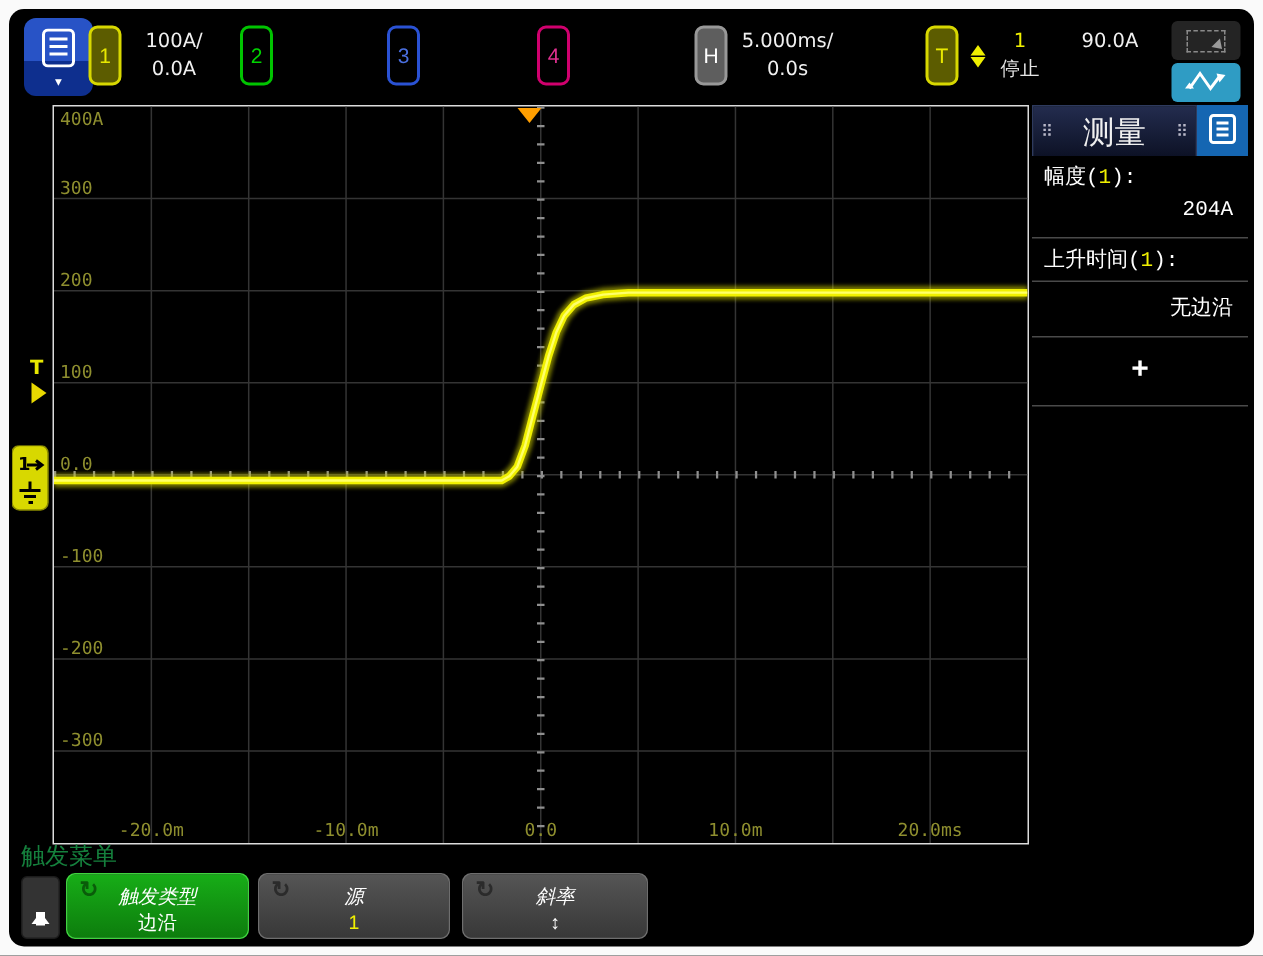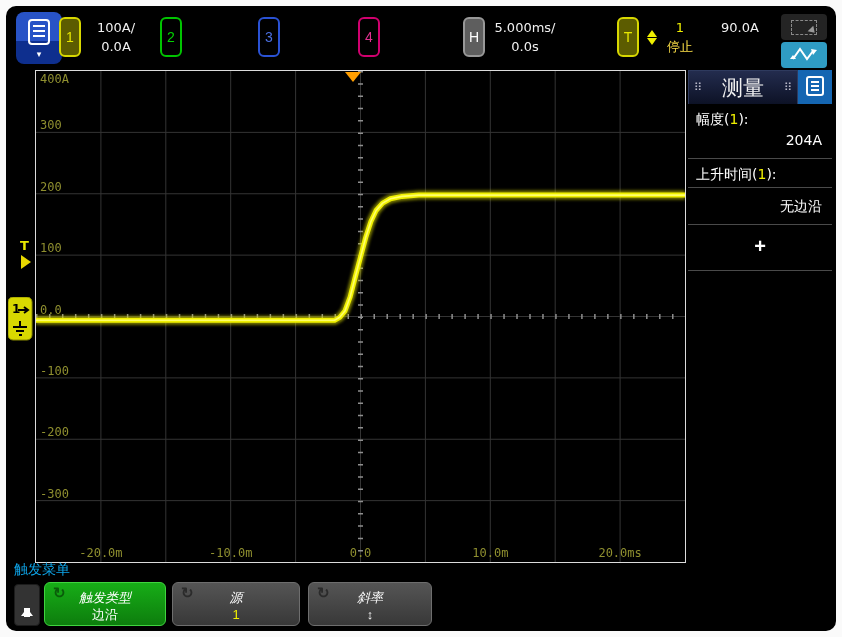--- a/index.html
+++ b/index.html
@@ -24,21 +24,21 @@
     border:2px solid #989898;color:#fff;font-size:14px;display:flex;align-items:center;justify-content:center;padding:0;cursor:pointer;}
   .h-info{position:absolute;left:481px;top:12px;width:76px;color:#f0f0f0;font-size:13px;line-height:19px;text-align:center;cursor:pointer;}
   .t-btn{position:absolute;left:611px;top:11px;width:22px;height:40px;border-radius:6px;background:#5c5c00;
     border:2px solid #d8d800;color:#e8e800;font-size:14px;display:flex;align-items:center;justify-content:center;padding:0;cursor:pointer;}
   .t-info{position:absolute;left:641px;top:12px;display:flex;align-items:flex-start;color:#f0f0f0;font-size:13px;}
   .updown{display:flex;flex-direction:column;align-items:center;margin-top:7px;}
   .tri-up{width:0;height:0;border:5px solid transparent;border-bottom:7px solid #f0f000;}
   .tri-dn{width:0;height:0;border:5px solid transparent;border-top:7px solid #f0f000;margin-top:1px;}
   .t-col{width:46px;text-align:center;line-height:19px;}
   .t-src{color:#f0f000;}
-  .t-status{color:#fde047;}
+  .t-status{color:#e5e5e5;}
   .t-level{margin-left:18px;line-height:19px;}
   .corner-btn{position:absolute;left:775px;width:46px;border:none;border-radius:4px;cursor:pointer;
     display:flex;align-items:center;justify-content:center;padding:0;}
   .sel-btn{top:8px;height:26px;background:#242424;}
   .dashed-rect{width:24px;height:13px;border:1px dashed #8a8a8a;position:relative;}
   .dashed-rect::after{content:"";position:absolute;right:-2px;bottom:-3px;width:0;height:0;
     border:4px solid transparent;border-top:6px solid #9a9a9a;transform:rotate(-45deg);}
   .touch-btn{top:36px;height:26px;background:#2f9cc4;}
 
   
@@ -54,29 +54,29 @@
 
   
   .side-panel{position:absolute;left:682px;top:64px;width:144px;height:493px;background:#000;}
   .panel-header{display:flex;align-items:stretch;height:34px;}
   .panel-tab{flex:1;display:flex;align-items:center;background:linear-gradient(180deg,#232c4e,#0d1226);
     border:1px solid #2e3a5e;border-bottom:none;cursor:grab;}
   .grip{color:#b8b8c8;font-size:11px;padding:0 5px;}
   .panel-title{flex:1;text-align:center;color:#f0f0f0;font-size:21px;}
   .panel-menu{width:34px;height:34px;background:#1566b2;border:none;display:flex;align-items:center;
     justify-content:center;cursor:pointer;padding:0;}
-  .meas-row{padding:6px 8px 4px 8px;border-bottom:1px solid #4a4a4a;}
+  .meas-row{padding:6px 8px 4px 8px;border-bottom:1px solid #4a4a4a;font-family:Liberation Mono, monospace;}
   .meas-label{color:#fff;font-size:14px;line-height:18px;}
   .chnum{color:#f0f000;}
   .meas-value{color:#fff;font-size:14px;text-align:right;line-height:20px;padding:2px 2px 4px 0;}
   .add-meas{display:block;width:100%;background:none;border:none;border-bottom:1px solid #4a4a4a;
     color:#fff;font-size:20px;font-weight:bold;padding:10px 0 12px;cursor:pointer;}
 
   
-  .menu-title{position:absolute;left:8px;top:555px;color:#0ea5e9;font-size:14px;}
+  .menu-title{position:absolute;left:8px;top:555px;color:#15803d;font-size:16px;}
   .back-btn{position:absolute;left:8px;top:578px;width:26px;height:42px;background:#333;border:1px solid #1c1c1c;
     border-radius:4px;cursor:pointer;padding:0;}
   .arr-up{width:0;height:0;border:6px solid transparent;border-bottom:8px solid #fff;margin:6px auto 0;}
   .arr-stem{width:6px;height:9px;background:#fff;margin:0 auto;}
   .softkey{position:absolute;top:576px;height:44px;border-radius:6px;color:#fff;font-size:13px;
     cursor:pointer;padding:0;}
   .sk-green{left:38px;width:122px;background:linear-gradient(180deg,#17ad17,#0d7d0d);border:1px solid #3fd43f;}
   .sk-gray{background:linear-gradient(180deg,#555,#383838);border:1px solid #6e6e6e;}
   .sk-src{left:166px;width:128px;}
   .sk-slope{left:302px;width:124px;}

